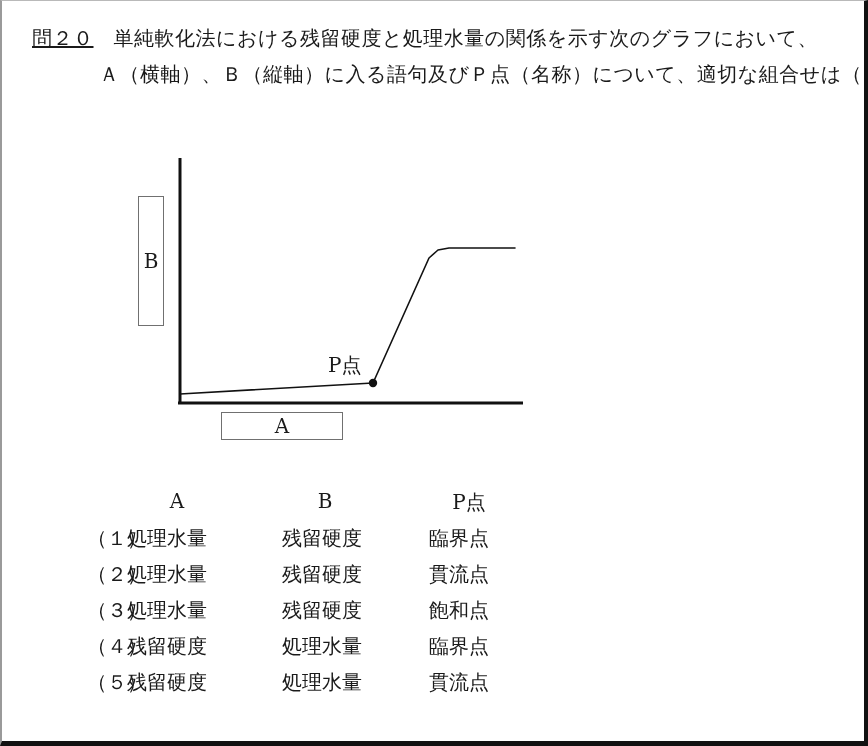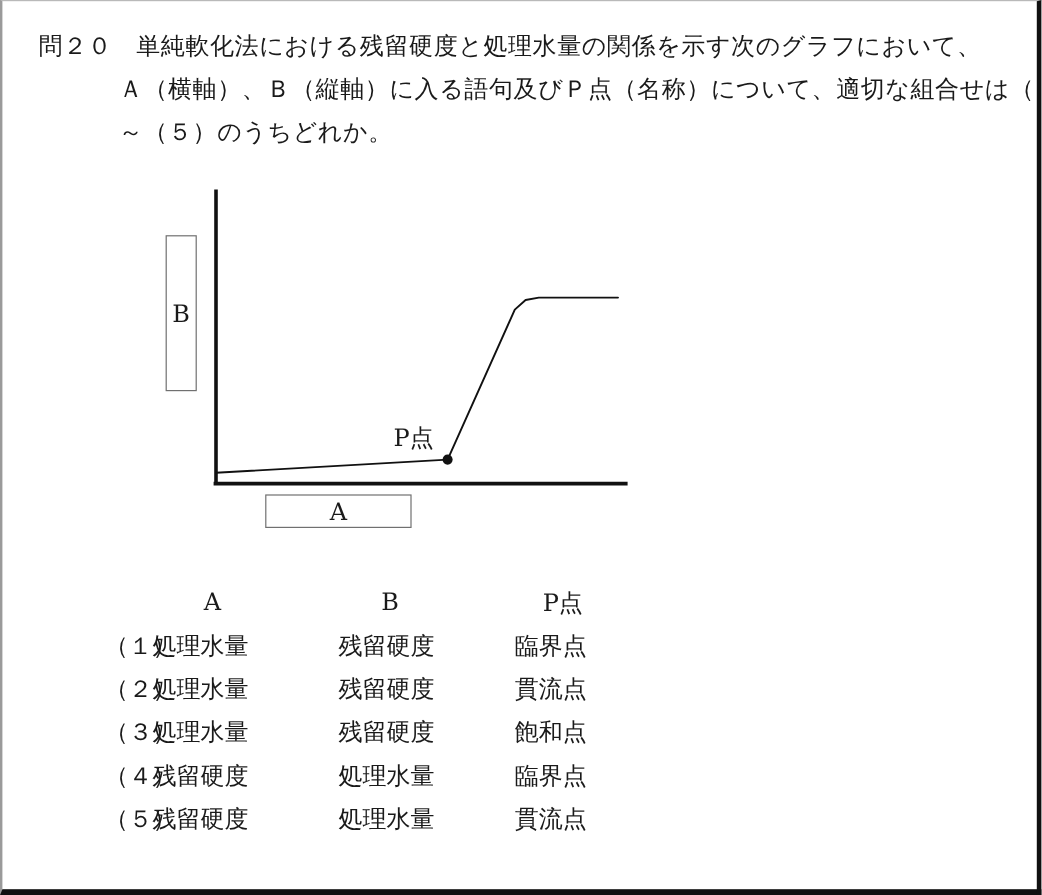--- a/index.html
+++ b/index.html
@@ -17,21 +17,21 @@
     color: #1a1a1a;
   }
   .qline {
     position: absolute;
     font-size: 20px;
     letter-spacing: 0.5px;
     white-space: nowrap;
     line-height: 1.1;
   }
   .qline1 { left: 30px; top: 26px; }
-  .qline1 .qnum { margin-right: 20px; }
+  .qline1 .qnum { margin-right: 20px; text-decoration: underline; }
   .qline2 { left: 97px; top: 62px; }
   .qline3 { left: 97px; top: 98px; }
 
   svg.graph-canvas {
     position: absolute;
     left: 0; top: 0;
     width: 868px; height: 746px;
     pointer-events: none;
   }
   .axis-box {
@@ -83,21 +83,20 @@
 </style>
 </head>
 <body>
 
 <div class="page">
 
   <div class="qline qline1">
     <span class="qnum">問２０</span><span>単純軟化法における残留硬度と処理水量の関係を示す次のグラフにおいて、</span>
   </div>
   <div class="qline qline2">Ａ（横軸）、Ｂ（縦軸）に入る語句及びＰ点（名称）について、適切な組合せは（１）</div>
-  <div class="qline qline3">～（５）のうちどれか。</div>
 
   <svg class="graph-canvas" viewBox="0 0 868 746" xmlns="http://www.w3.org/2000/svg">
     <line id="y-axis" x1="178" y1="157" x2="178" y2="403" stroke="#111" stroke-width="3"></line>
     <line id="x-axis" x1="176" y1="402" x2="521" y2="402" stroke="#111" stroke-width="3"></line>
     <polyline id="curve-path" fill="none" stroke="#111" stroke-width="1.6" stroke-linejoin="round" stroke-linecap="round" points="178,393 371,382 427,257 436,249 447,247 513,247"></polyline>
     <circle id="p-dot" r="4.2" fill="#111" cx="371" cy="382"></circle>
   </svg>
 
   <div class="axis-box b-box">
     <span>B</span>

